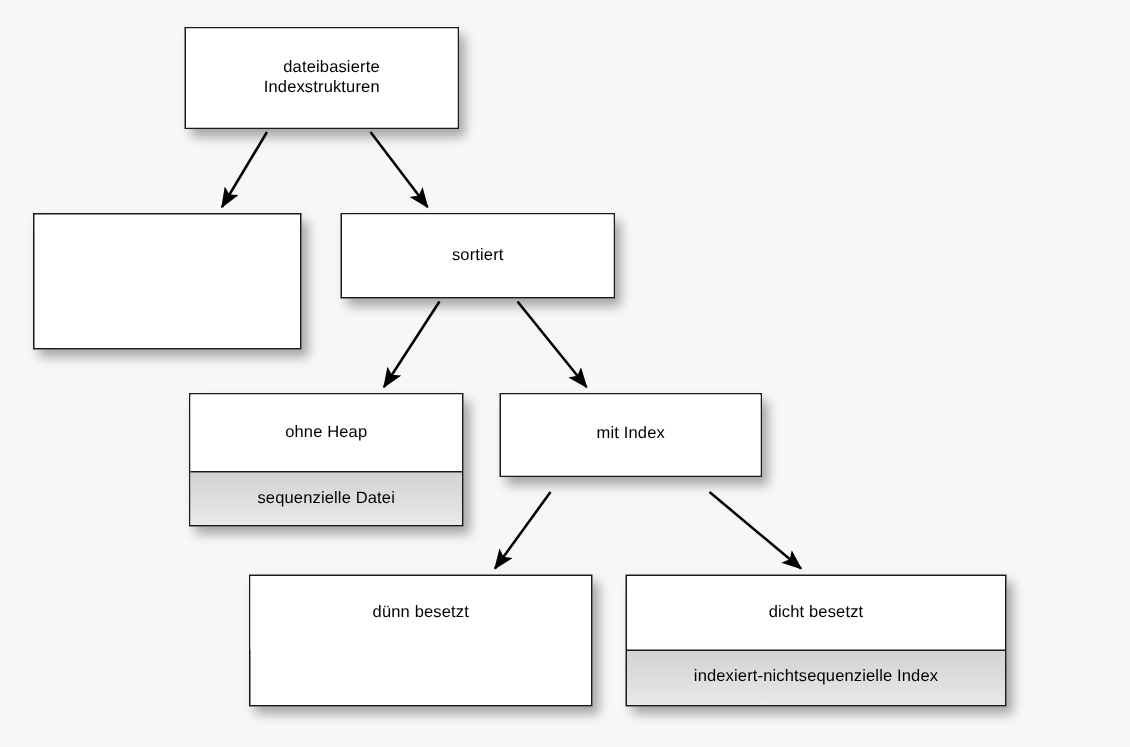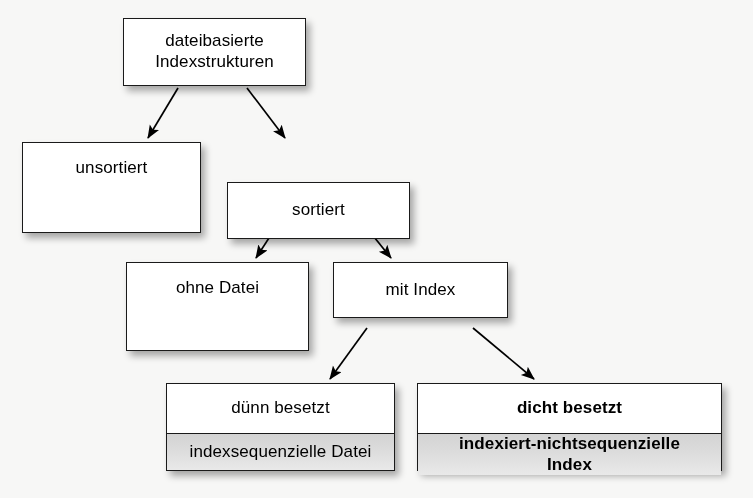--- a/index.html
+++ b/index.html
@@ -35,24 +35,24 @@
     box-shadow: 4px 5px 7px rgba(0,0,0,0.33);
     display: flex;
     flex-direction: column;
   }
   .cell {
     box-sizing: border-box;
     display: flex;
     align-items: center;
     justify-content: center;
     color: #000000;
-    font-size: 17px;
+    font-size: 11px;
     letter-spacing: 0.1px;
     line-height: 1.22;
-    text-align: center;
+    text-align: right;
     white-space: pre-line;
     padding: 0 22px;
   }
   .cell.title {
     background: #ffffff;
     flex: 1 1 auto;
   }
   .cell.sub {
     background: linear-gradient(to bottom, #d3d3d3 0%, #dcdcdc 45%, #e9e9e9 100%);
     border-top: 1.6px solid #1a1a1a;
@@ -79,34 +79,33 @@
         <line x1="473" y1="328" x2="534" y2="379" stroke="#000000" stroke-width="1.7" marker-end="url(#arrowhead)"></line>
       </g>
   </svg>
 
   <div id="node-layer">
       <div class="node" style="left: 123px; top: 18px; width: 183px; height: 68px;">
         <div class="cell title">dateibasierte
 Indexstrukturen</div>
       </div>
       <div class="node" style="left: 22px; top: 142px; width: 179px; height: 91px;">
-        <div class="cell title" style="flex: 0 0 51px;">unsortiert</div>
       </div>
-      <div class="node" style="left: 227px; top: 142px; width: 183px; height: 57px; margin-top: 40px;">
+      <div class="node" style="left: 227px; top: 142px; width: 183px; height: 57px;">
         <div class="cell title">sortiert</div>
       </div>
       <div class="node" style="left: 126px; top: 262px; width: 183px; height: 89px;">
-        <div class="cell title" style="flex: 0 0 51px;">ohne Datei</div>
+        <div class="cell title" style="flex: 0 0 51px;">ohne Heap</div>
+        <div class="cell sub" style="flex: 1 1 auto;">sequenzielle Datei</div>
       </div>
       <div class="node" style="left: 333px; top: 262px; width: 175px; height: 56px;">
         <div class="cell title">mit Index</div>
       </div>
       <div class="node" style="left: 166px; top: 383px; width: 229px; height: 88px;">
         <div class="cell title" style="flex: 0 0 49px;">dünn besetzt</div>
-        <div class="cell sub" style="flex: 1 1 auto;">indexsequenzielle Datei</div>
       </div>
-      <div class="node" style="left: 417px; top: 383px; width: 305px; height: 88px; font-weight: bold;">
+      <div class="node" style="left: 417px; top: 383px; width: 254px; height: 88px;">
         <div class="cell title" style="flex: 0 0 49px;">dicht besetzt</div>
         <div class="cell sub" style="flex: 1 1 auto;">indexiert-nichtsequenzielle Index</div>
       </div>
     </div>
 
 </div>
 
 </body></html>

